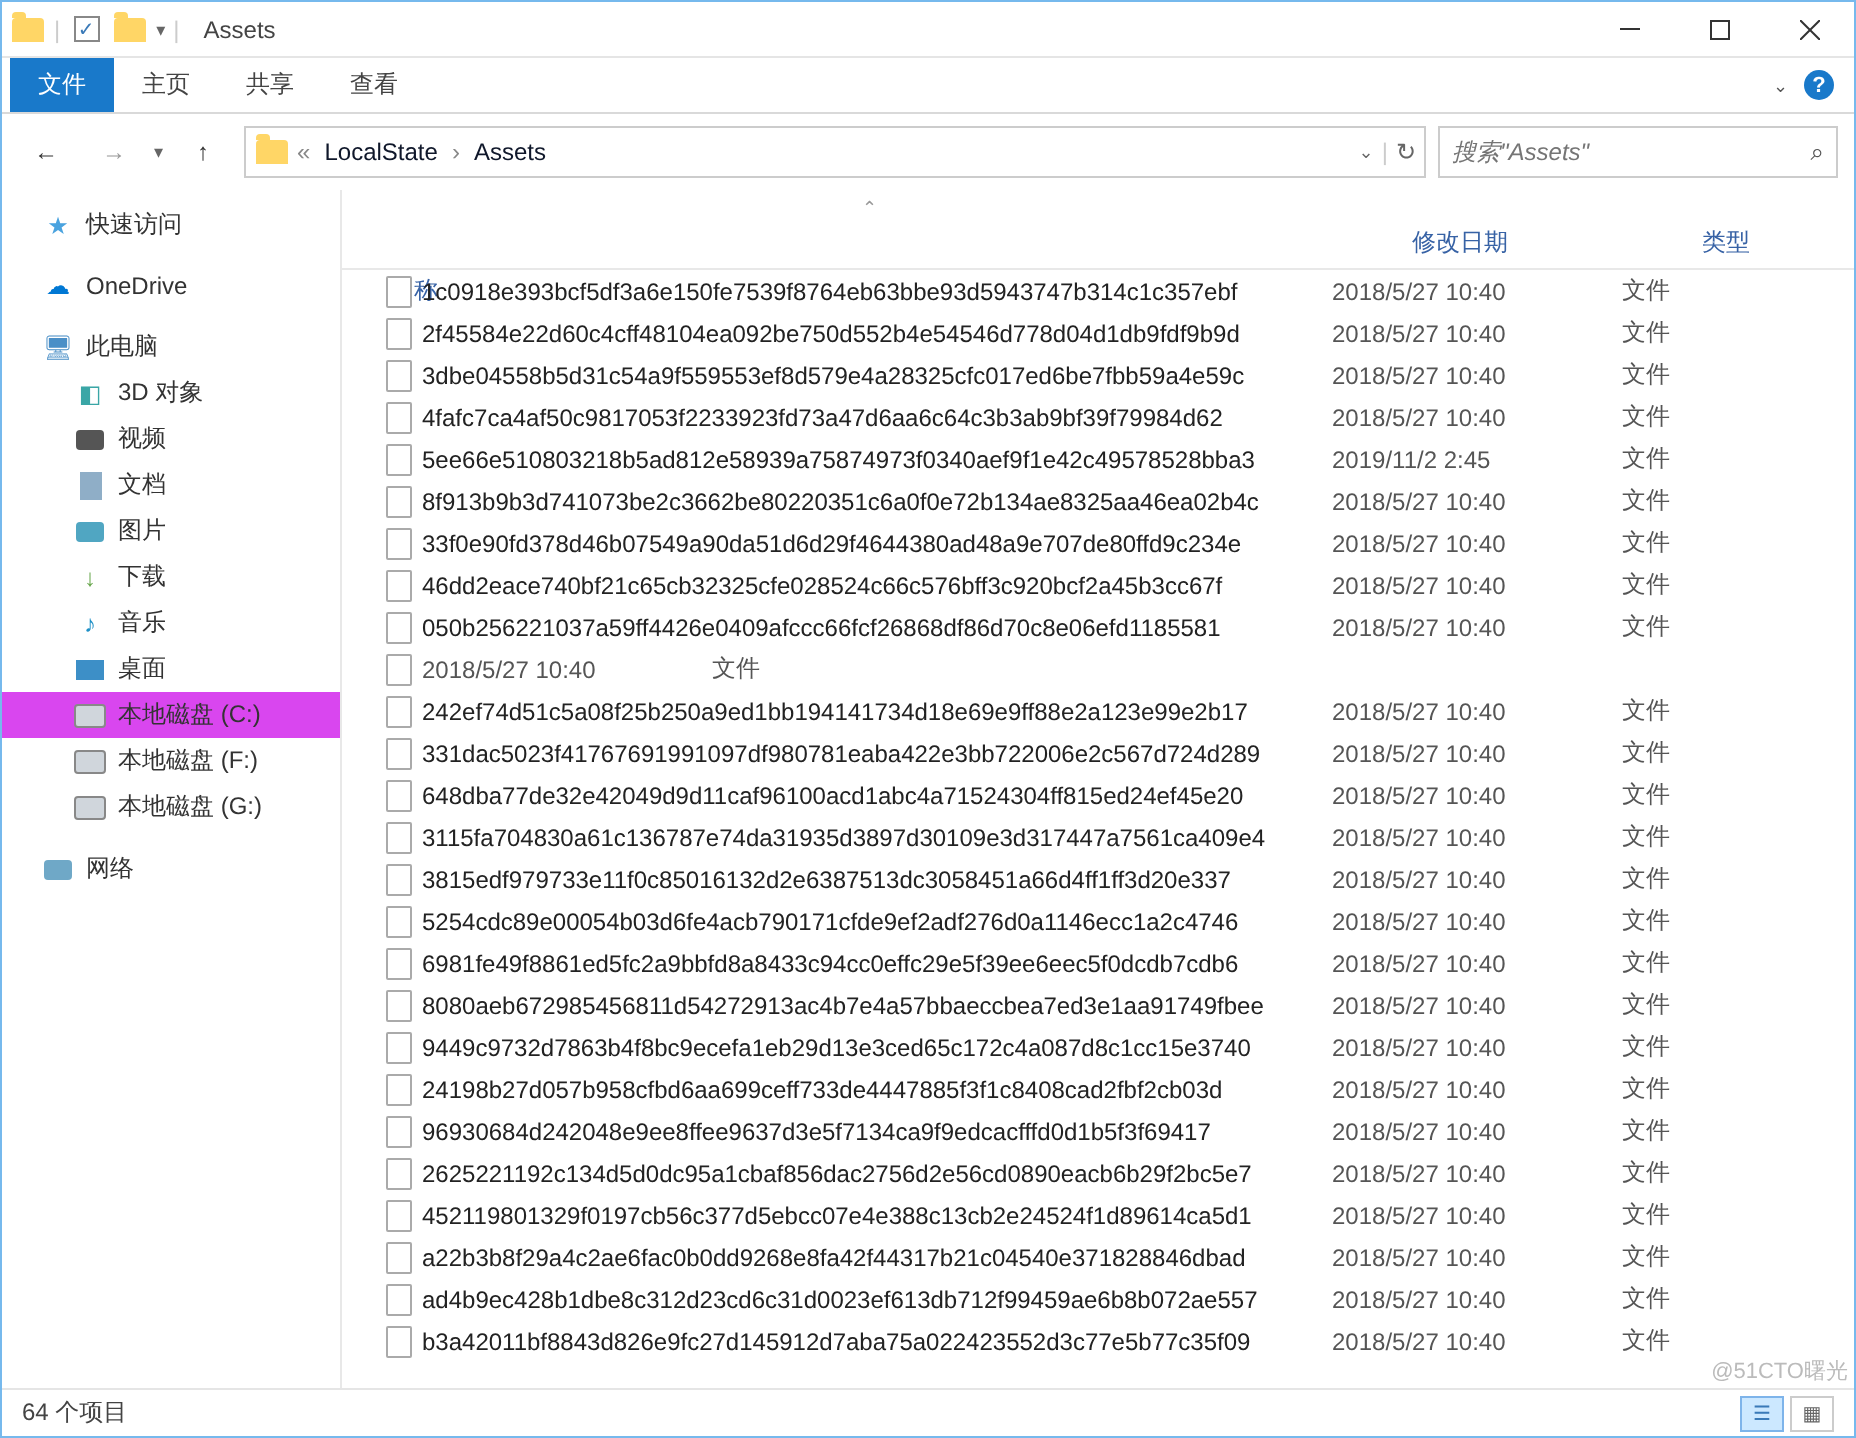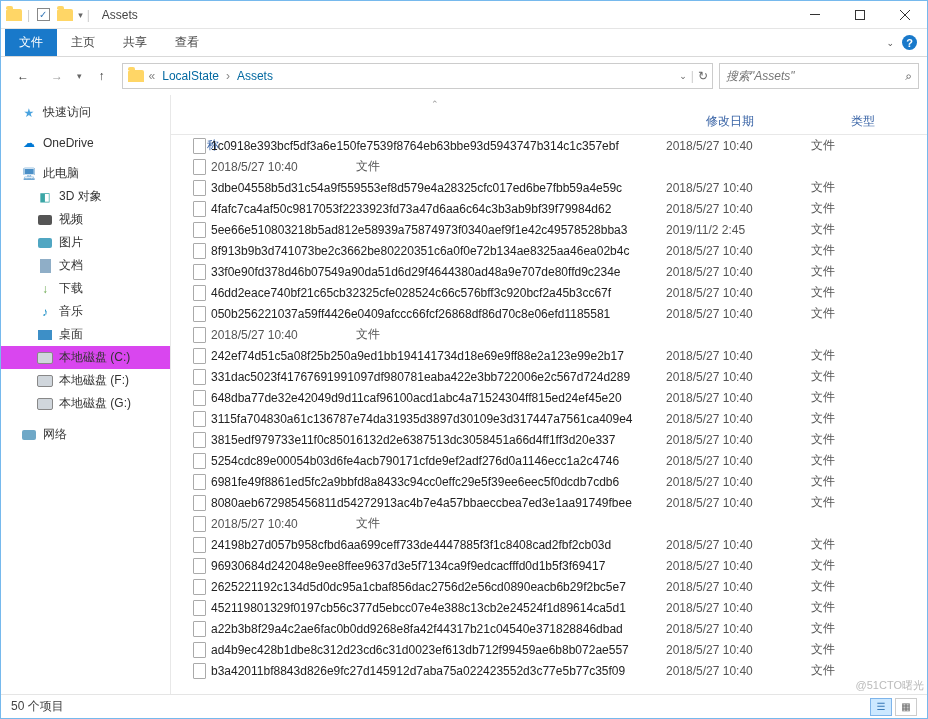--- a/index.html
+++ b/index.html
@@ -14,21 +14,21 @@
 .win-btn { width: 45px; height: 28px; display: flex; justify-content: center; align-items: center; color: #333; }
 .ribbon-tabs { height: 28px; display: flex; align-items: stretch; border-bottom: 1px solid #d9d9d9; padding-left: 4px; }
 .ribbon-tab { padding: 0 14px; display: flex; align-items: center; color: #444; cursor: pointer; }
 .ribbon-tab.file { background: #1979ca; color: #fff; }
 .ribbon-spacer { flex: 1; }
 .ribbon-help { display: flex; align-items: center; padding: 0 10px; gap: 8px; color: #1979ca; }
 .address-row { height: 38px; display: flex; align-items: center; gap: 6px; padding: 4px 8px; }
 .nav-btn { width: 28px; height: 28px; display: flex; justify-content: center; align-items: center; color: #999; cursor: pointer; }
 .nav-btn.active { color: #333; }
 .address-bar { flex: 1; height: 26px; border: 1px solid #ccc; display: flex; align-items: center; padding: 0 4px; gap: 4px; }
-.crumb { color: #0369a1; padding: 0 3px; }
+.crumb { color: #0f172a; padding: 0 3px; }
 .crumb-sep { color: #888; }
 .addr-right { margin-left: auto; display: flex; align-items: center; gap: 4px; color: #666; }
 .search-box { width: 200px; height: 26px; border: 1px solid #ccc; display: flex; align-items: center; padding: 0 6px; color: #888; }
 .search-box input { border: none; outline: none; flex: 1; font-style: italic; color: #888; }
 .main-area { flex: 1; display: flex; overflow: hidden; }
 .nav-pane { width: 170px; border-right: 1px solid #e8e8e8; padding: 6px 0; overflow-y: auto; }
 .nav-group { margin-bottom: 8px; }
 .nav-item { display: flex; align-items: center; gap: 6px; padding: 3px 6px 3px 20px; color: #333; cursor: pointer; }
 .nav-item.selected { background: #d946ef; }
 .nav-item.sub { padding-left: 36px; }
@@ -163,26 +163,26 @@
         </div>
       <div class="nav-item sub">
           <span class="nav-icon icon-3d">◧</span>
           <span>3D 对象</span>
         </div>
       <div class="nav-item sub">
           <span class="nav-icon icon-video"></span>
           <span>视频</span>
         </div>
       <div class="nav-item sub">
+          <span class="nav-icon icon-doc"></span>
+          <span>文档</span>
+        </div>
+      <div class="nav-item sub">
           <span class="nav-icon icon-pic"></span>
           <span>图片</span>
-        </div>
-      <div class="nav-item sub">
-          <span class="nav-icon icon-doc"></span>
-          <span>文档</span>
         </div>
       <div class="nav-item sub">
           <span class="nav-icon icon-dl">↓</span>
           <span>下载</span>
         </div>
       <div class="nav-item sub">
           <span class="nav-icon icon-music">♪</span>
           <span>音乐</span>
         </div>
       <div class="nav-item sub">
@@ -221,20 +221,21 @@
     </div>
     <div class="file-list" id="file-list">
         <div class="file-row">
           <span class="file-icon"></span>
           <span class="file-name">1c0918e393bcf5df3a6e150fe7539f8764eb63bbe93d5943747b314c1c357ebf</span>
           <span class="file-date">2018/5/27 10:40</span>
           <span class="file-type">文件</span>
         </div>
         <div class="file-row">
           <span class="file-icon"></span>
+          <span class="file-name">2f45584e22d60c4cff48104ea092be750d552b4e54546d778d04d1db9fdf9b9d</span>
           <span class="file-date">2018/5/27 10:40</span>
           <span class="file-type">文件</span>
         </div>
         <div class="file-row">
           <span class="file-icon"></span>
           <span class="file-name">3dbe04558b5d31c54a9f559553ef8d579e4a28325cfc017ed6be7fbb59a4e59c</span>
           <span class="file-date">2018/5/27 10:40</span>
           <span class="file-type">文件</span>
         </div>
         <div class="file-row">
@@ -321,20 +322,21 @@
           <span class="file-type">文件</span>
         </div>
         <div class="file-row">
           <span class="file-icon"></span>
           <span class="file-name">8080aeb672985456811d54272913ac4b7e4a57bbaeccbea7ed3e1aa91749fbee</span>
           <span class="file-date">2018/5/27 10:40</span>
           <span class="file-type">文件</span>
         </div>
         <div class="file-row">
           <span class="file-icon"></span>
+          <span class="file-name">9449c9732d7863b4f8bc9ecefa1eb29d13e3ced65c172c4a087d8c1cc15e3740</span>
           <span class="file-date">2018/5/27 10:40</span>
           <span class="file-type">文件</span>
         </div>
         <div class="file-row">
           <span class="file-icon"></span>
           <span class="file-name">24198b27d057b958cfbd6aa699ceff733de4447885f3f1c8408cad2fbf2cb03d</span>
           <span class="file-date">2018/5/27 10:40</span>
           <span class="file-type">文件</span>
         </div>
         <div class="file-row">
@@ -371,20 +373,20 @@
           <span class="file-icon"></span>
           <span class="file-name">b3a42011bf8843d826e9fc27d145912d7aba75a022423552d3c77e5b77c35f09</span>
           <span class="file-date">2018/5/27 10:40</span>
           <span class="file-type">文件</span>
         </div>
       </div>
   </div>
 </div>
 
 <div class="status-bar">
-  <span>50 个项目</span>
+  <span>64 个项目</span>
   <div class="status-right">
     <div class="view-btn active">☰</div>
     <div class="view-btn">▦</div>
   </div>
 </div>
 
 <div class="watermark">@51CTO曙光</div>
 
 </body></html>

